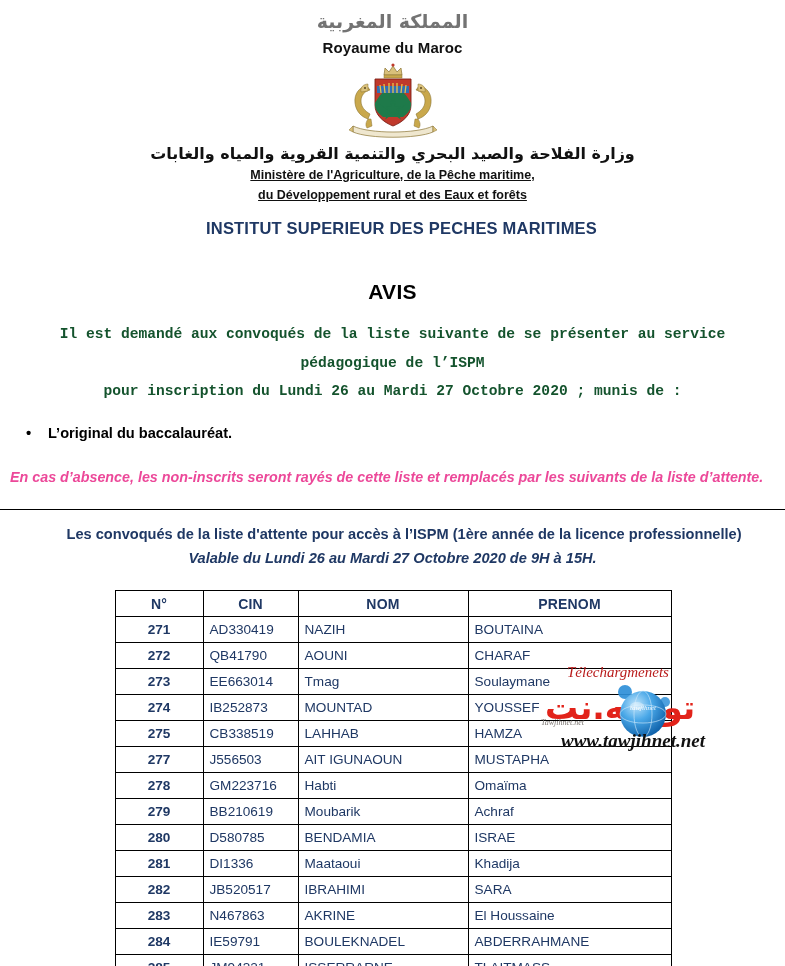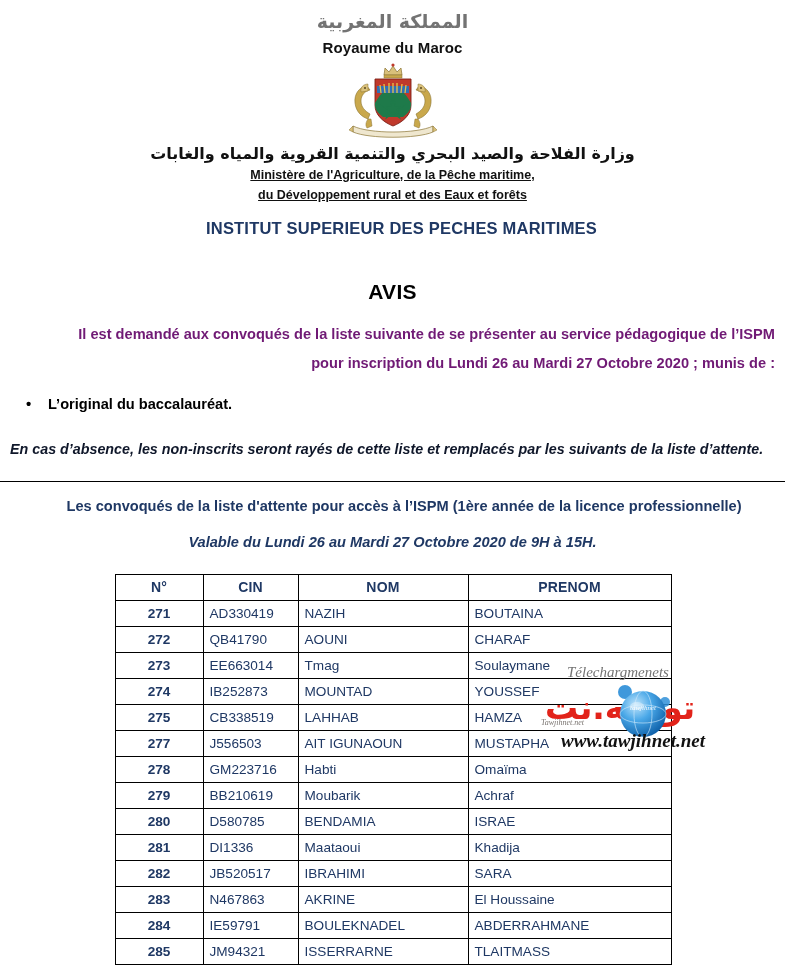--- a/index.html
+++ b/index.html
@@ -78,22 +78,23 @@
     font-weight: 700;
     margin-top: 42px;
     letter-spacing: .3px;
     color: #000;
   }
   .body-text {
     margin: 16px 10px 0 10px;
     font-size: 14.6px;
     font-weight: 700;
     line-height: 1.95;
-    color: #701a75;
-    text-align: right;
+    color: #14532d;
+    text-align: center;
+    font-family: Liberation Mono, monospace;
   }
   .bullet-list {
     margin: 16px 0 0 0;
     padding: 0 0 0 48px;
     list-style: none;
   }
   .bullet-list li {
     position: relative;
     font-size: 14.6px;
     font-weight: 700;
@@ -104,21 +105,21 @@
     position: absolute;
     left: -22px;
     top: -1px;
     font-size: 15px;
   }
   .warning-red {
     margin: 22px 10px 0 10px;
     font-size: 14.3px;
     font-weight: 700;
     font-style: italic;
-    color: #0f172a;
+    color: #ec4899;
     line-height: 1.4;
   }
   .divider {
     margin: 22px 0 0 0;
     height: 0;
     border: 0;
     border-top: 1.4px solid #000;
     width: 100%;
   }
 
@@ -132,21 +133,21 @@
     font-size: 14.6px;
     font-weight: 700;
     line-height: 1.45;
     margin-left: 23px;
   }
   .subhead .line2 {
     font-size: 14.6px;
     font-weight: 700;
     font-style: italic;
     line-height: 1.5;
-    margin-top: 15px;
+    margin-top: 3px;
   }
 
   
   .table-wrap {
     margin: 20px auto 0 auto;
     width: 556px;
     position: relative;
   }
   table.convoques {
     border-collapse: collapse;
@@ -195,21 +196,21 @@
     pointer-events: none;
     z-index: 5;
   }
   .wm-telecharg {
     position: absolute;
     left: 34px;
     top: 6px;
     font-family: "Liberation Serif", serif;
     font-style: italic;
     font-size: 15px;
-    color: #737373;
+    color: #b91c1c;
     white-space: nowrap;
   }
   .wm-arabic {
     position: absolute;
     left: 12px;
     top: 30px;
     font-family: "DejaVu Sans", sans-serif;
     font-size: 33px;
     font-weight: 700;
     color: #e2231a;

